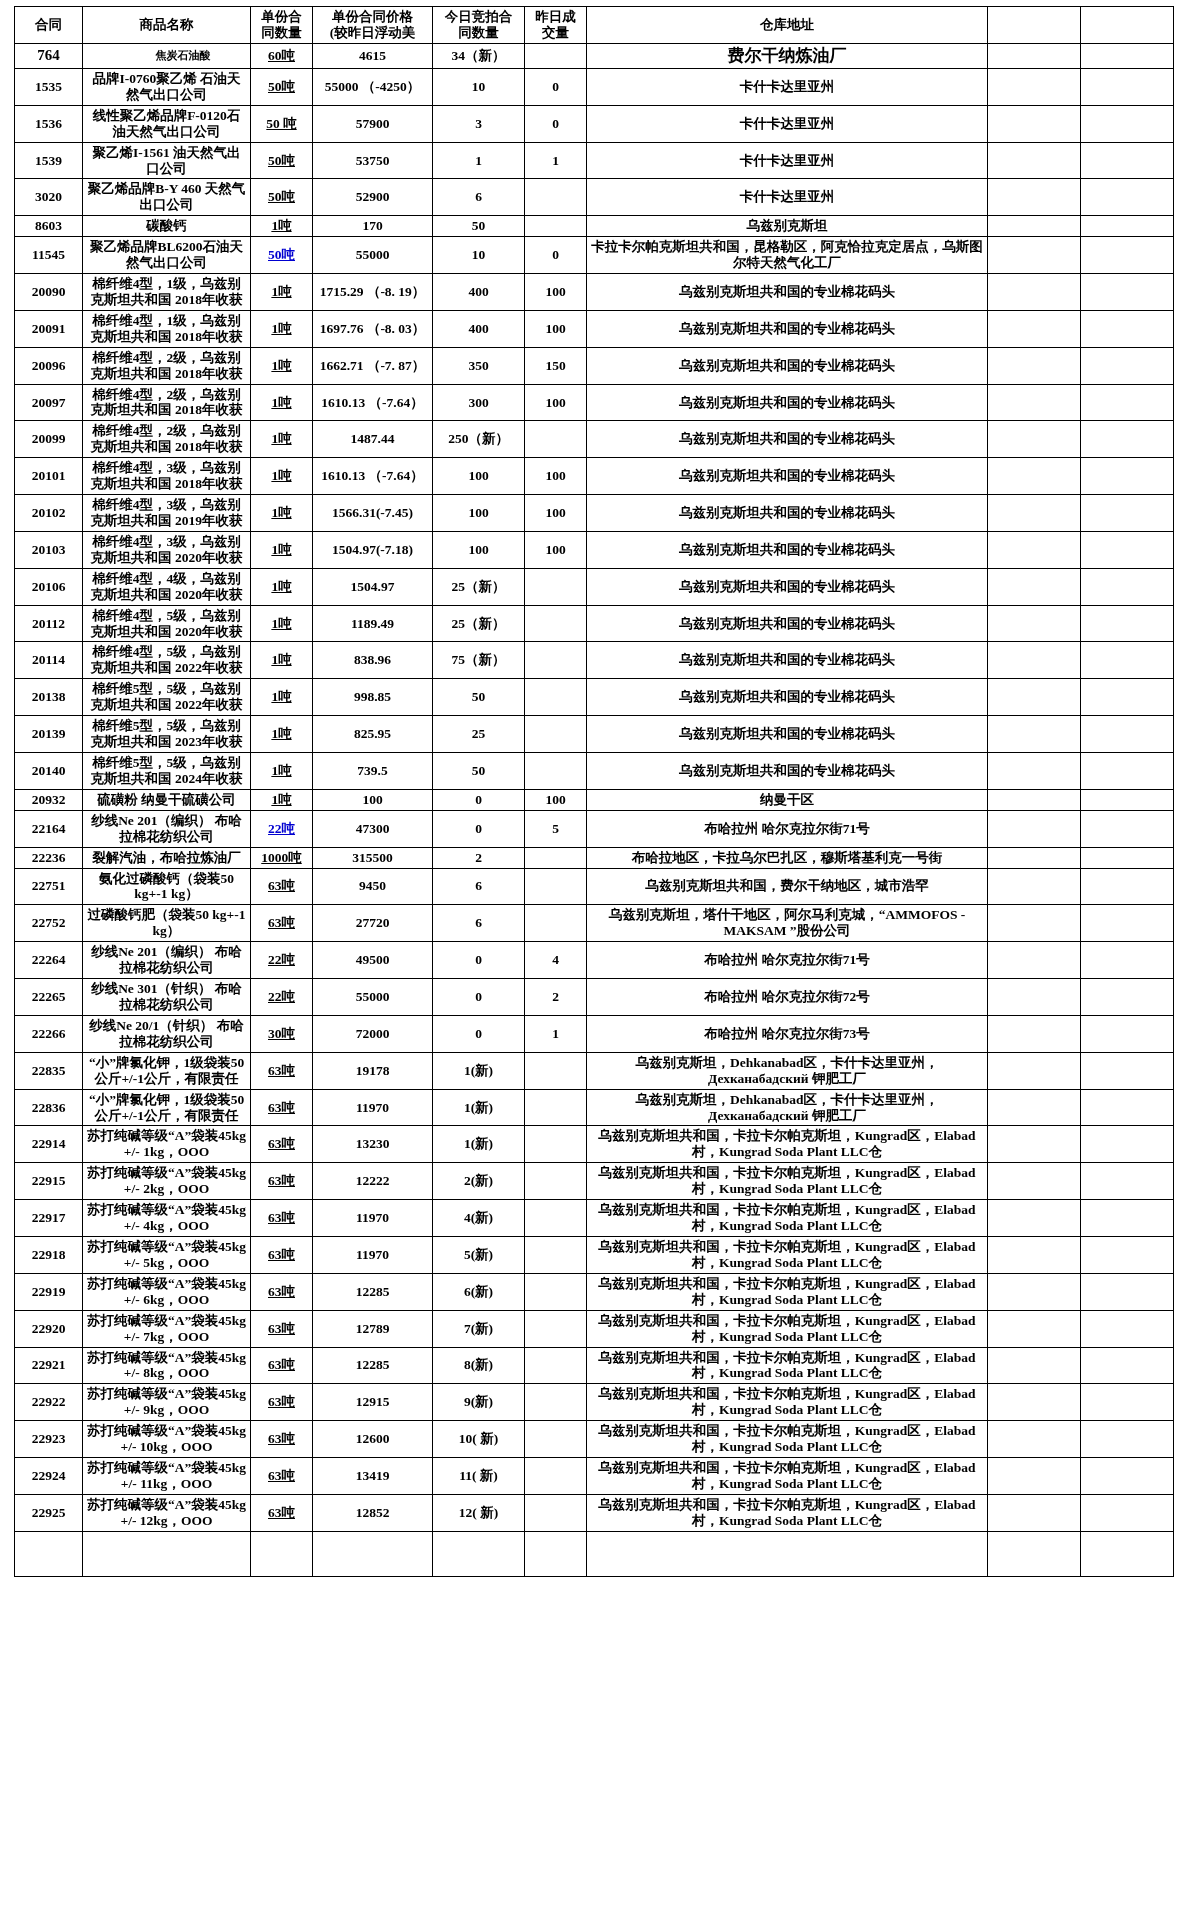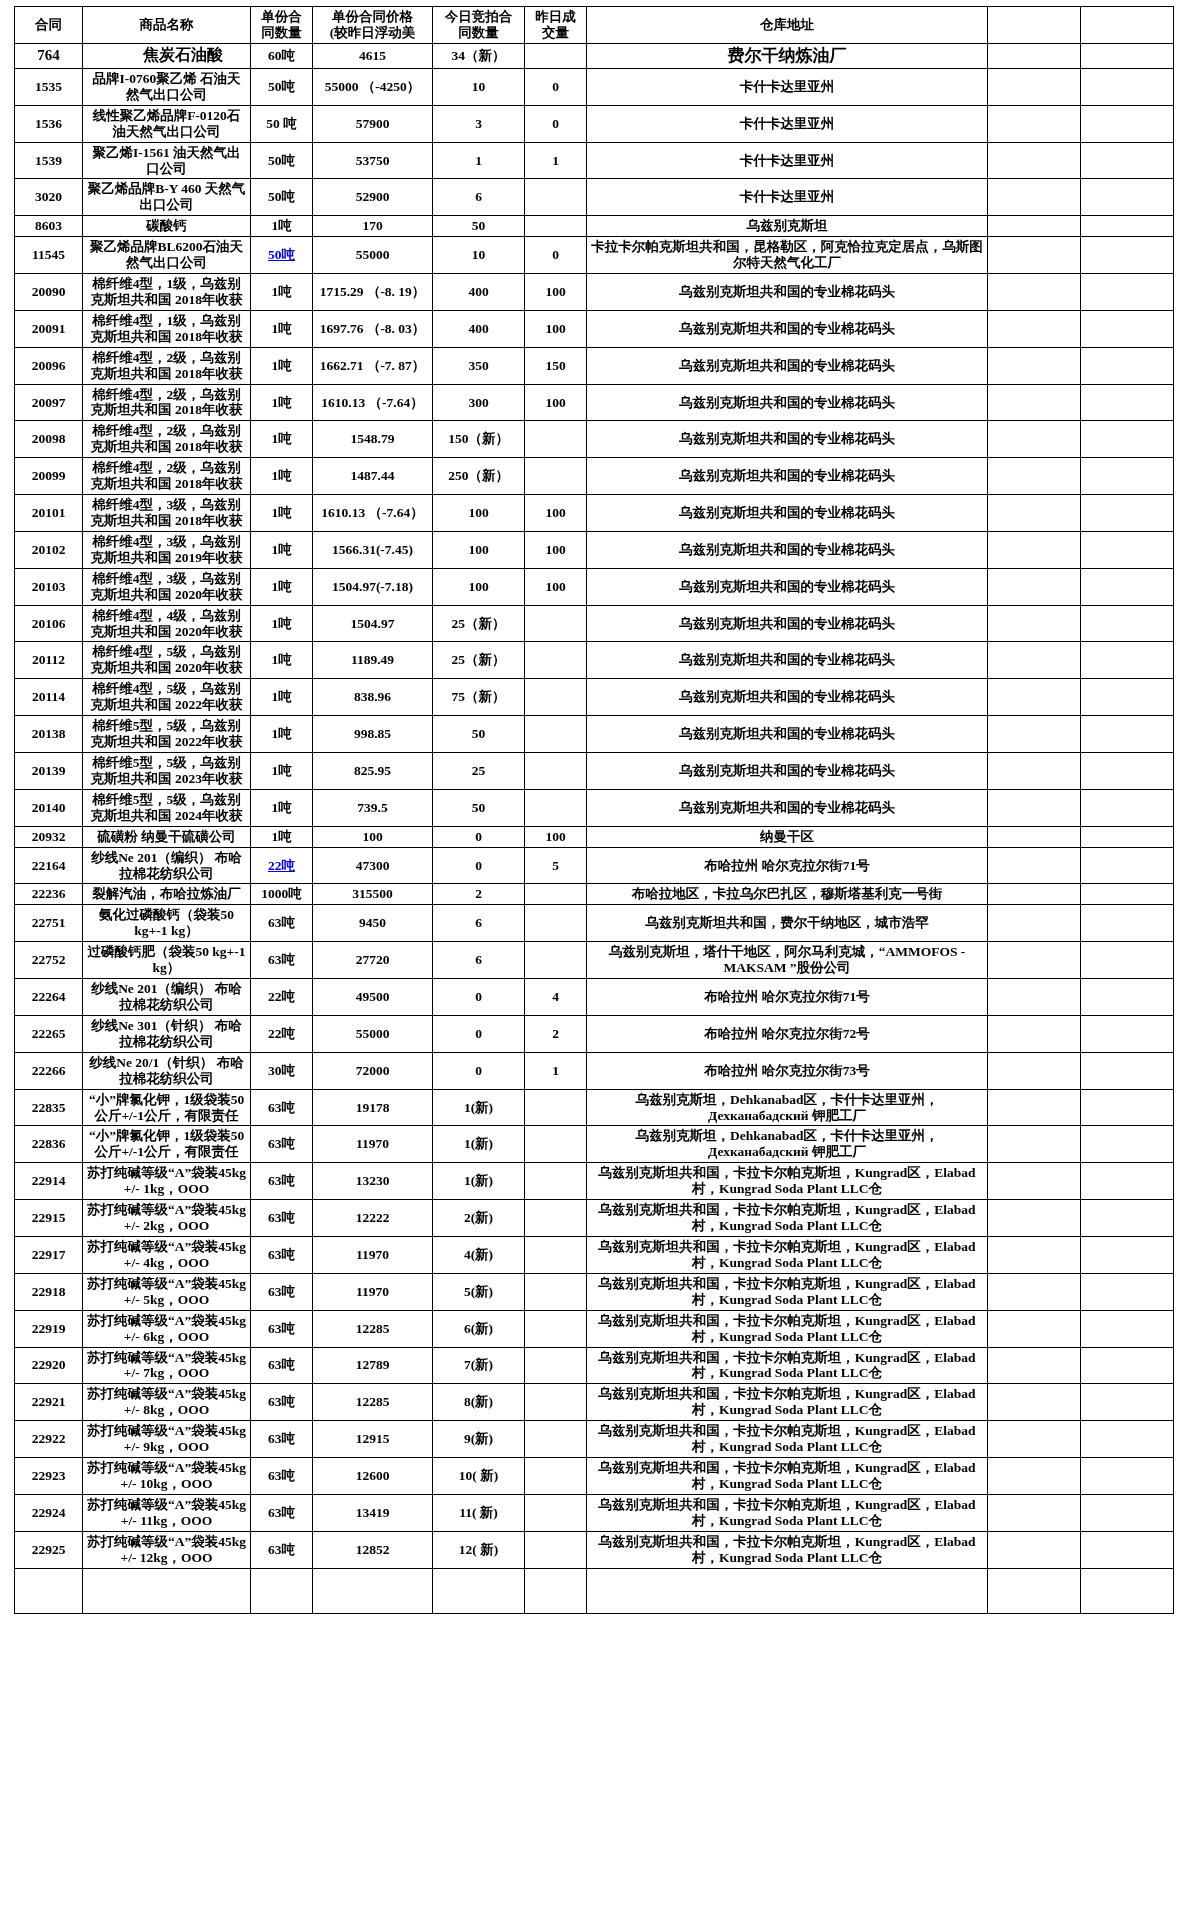--- a/index.html
+++ b/index.html
@@ -44,28 +44,28 @@
   col.c-qty    {width:62px;}
   col.c-price  {width:120px;}
   col.c-today  {width:92px;}
   col.c-yest   {width:62px;}
   col.c-addr   {width:401px;}
   col.c-x1     {width:93px;}
   col.c-x2     {width:93px;}
 
   td.id    {font-size:14px;}
   td.name  {font-size:13px;line-height:1.2;}
-  td.qty   {font-size:13.5px;}
+  td.qty   {font-size:13.5px;text-decoration:underline;}
   td.price {font-size:13.5px;}
   td.today {font-size:13.5px;}
   td.yest  {font-size:13.5px;}
   td.addr  {font-size:13.5px;line-height:1.2;}
 
   
-  tr.r-big td.name{font-size:16px;padding-left:36px;}
+  tr.r-big td.name{font-size:11px;padding-left:36px;}
   tr.r-big td.addr{font-size:17px;}
   tr.r-big td.id{font-size:15px;}
 
   a.link{
     color:#0000d0;
     text-decoration:underline;
     font-weight:bold;
   }
   tr.blank td{height:40px;}
 </style>
@@ -226,31 +226,20 @@
           <td class="name">棉纤维4型，2级，乌兹别克斯坦共和国 2018年收获</td>
           <td class="qty">1吨</td>
           <td class="price">1610.13 （-7.64）</td>
           <td class="today">300</td>
           <td class="yest">100</td>
           <td class="addr">乌兹别克斯坦共和国的专业棉花码头</td>
           <td class="x1"></td>
           <td class="x2"></td>
         </tr>
         <tr>
-          <td class="id">20098</td>
-          <td class="name">棉纤维4型，2级，乌兹别克斯坦共和国 2018年收获</td>
-          <td class="qty">1吨</td>
-          <td class="price">1548.79</td>
-          <td class="today">150（新）</td>
-          <td class="yest"></td>
-          <td class="addr">乌兹别克斯坦共和国的专业棉花码头</td>
-          <td class="x1"></td>
-          <td class="x2"></td>
-        </tr>
-        <tr>
           <td class="id">20099</td>
           <td class="name">棉纤维4型，2级，乌兹别克斯坦共和国 2018年收获</td>
           <td class="qty">1吨</td>
           <td class="price">1487.44</td>
           <td class="today">250（新）</td>
           <td class="yest"></td>
           <td class="addr">乌兹别克斯坦共和国的专业棉花码头</td>
           <td class="x1"></td>
           <td class="x2"></td>
         </tr>

